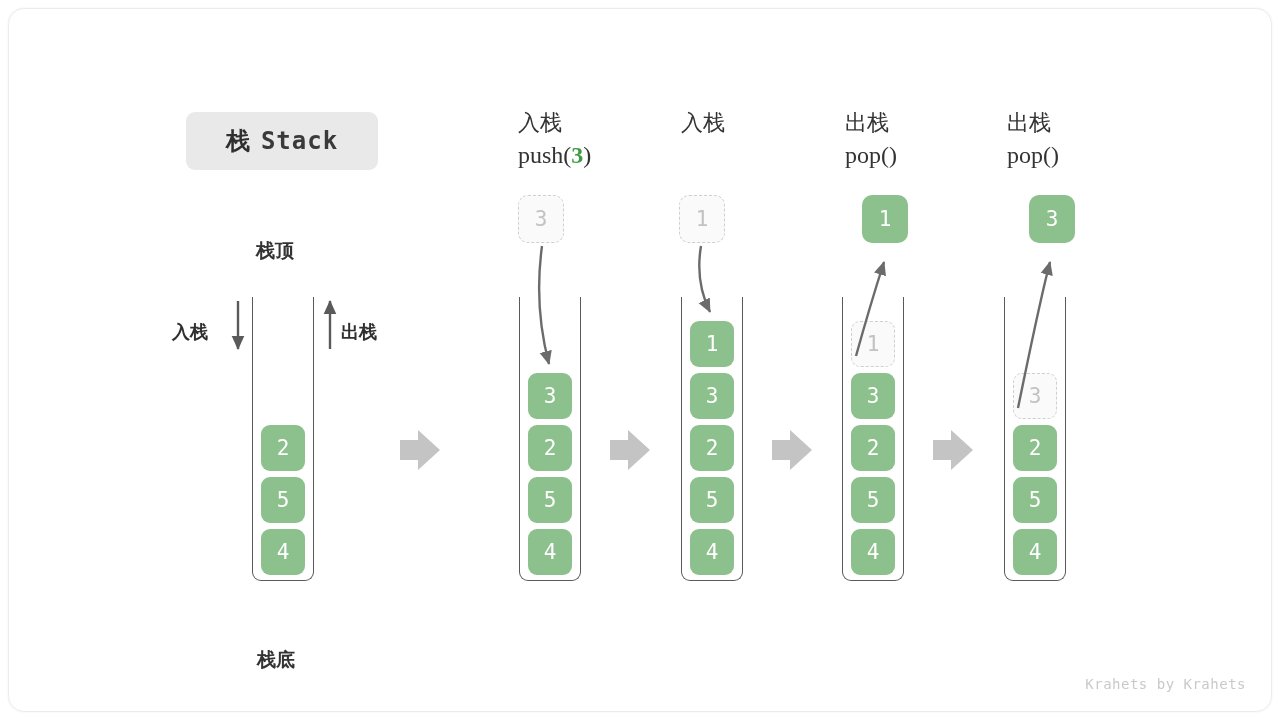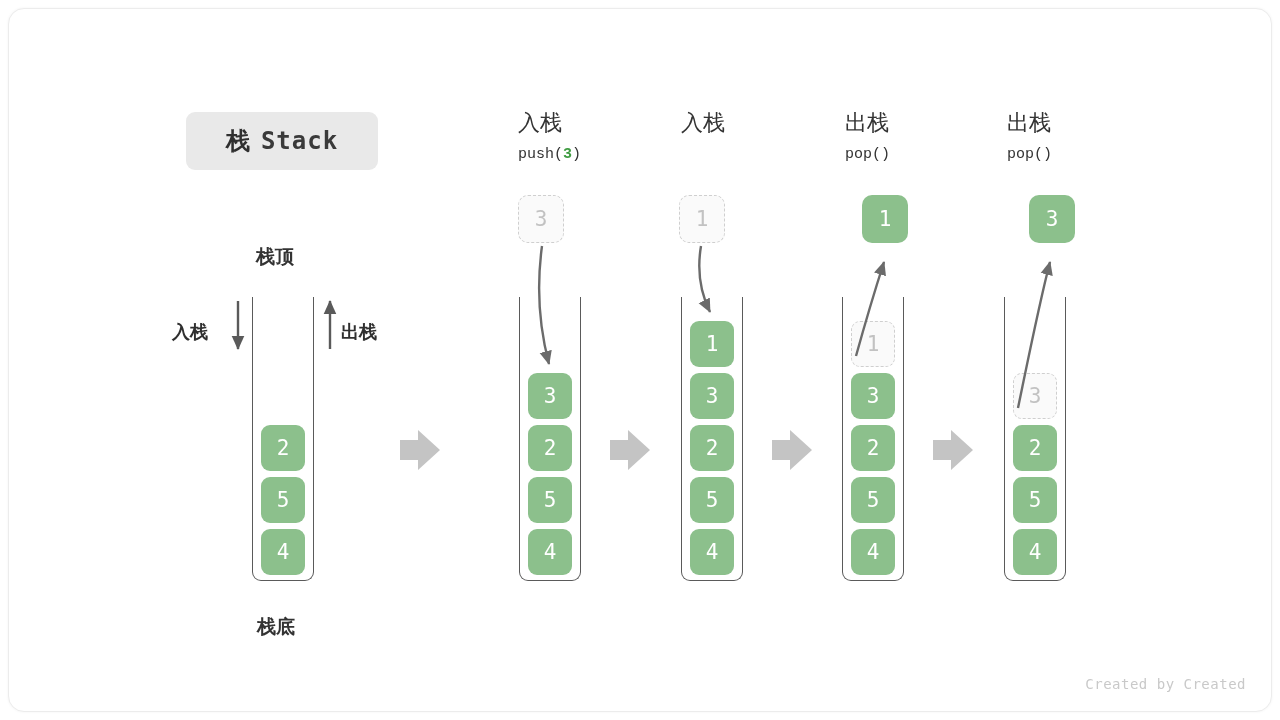--- a/index.html
+++ b/index.html
@@ -62,22 +62,22 @@
     width: 170px;
     text-align: left;
   }
   .col-head .line1 {
     font-size: 22px;
     color: #333333;
     line-height: 30px;
     white-space: nowrap;
   }
   .col-head .line2 {
-    font-family: Liberation Mono, monospace;
-    font-size: 15px;
+    font-family: Liberation Serif, serif;
+    font-size: 24px;
     color: #333333;
     line-height: 34px;
     white-space: nowrap;
   }
   .col-head .arg { color: #3f9c42; font-weight: bold; }
 
   
   .stack-wrap { position: absolute; }
   .container-u {
     position: absolute;
@@ -177,22 +177,22 @@
 <body>
 
 <div id="canvas">
   <div class="card"></div>
 
   <div class="title-chip">
     <span class="t-cn">栈</span>
     <span class="t-en">Stack</span>
   </div>
 
-  <div class="vlabel" style="left:256px; top:244px;">栈顶</div>
-  <div class="vlabel" style="left:257px; top:614px;">栈底</div>
+  <div class="vlabel" style="left:256px; top:238px;">栈顶</div>
+  <div class="vlabel" style="left:257px; top:647px;">栈底</div>
 
   <div class="side-label" style="left:172px; top:320px;">入栈</div>
   <div class="side-label" style="left:341px; top:320px;">出栈</div>
 
   <div class="col-head" style="left:518px; top:108px;">
     <div class="line1">入栈</div>
     <div class="line2"><span>push(</span><span class="arg">3</span><span>)</span></div>
   </div>
 
   <div class="col-head" style="left:681px; top:108px;">
@@ -295,14 +295,14 @@
       <path d="M610,440 L628,440 L628,430 L650,450 L628,470 L628,460 L610,460 z" fill="#c4c4c4"></path>
     </g>
     <g>
       <path d="M772,440 L790,440 L790,430 L812,450 L790,470 L790,460 L772,460 z" fill="#c4c4c4"></path>
     </g>
     <g>
       <path d="M933,440 L951,440 L951,430 L973,450 L951,470 L951,460 L933,460 z" fill="#c4c4c4"></path>
     </g>
   </svg>
 
-  <div class="credit">Created by Created</div>
+  <div class="credit">Krahets by Krahets</div>
 </div>
 
 </body></html>

